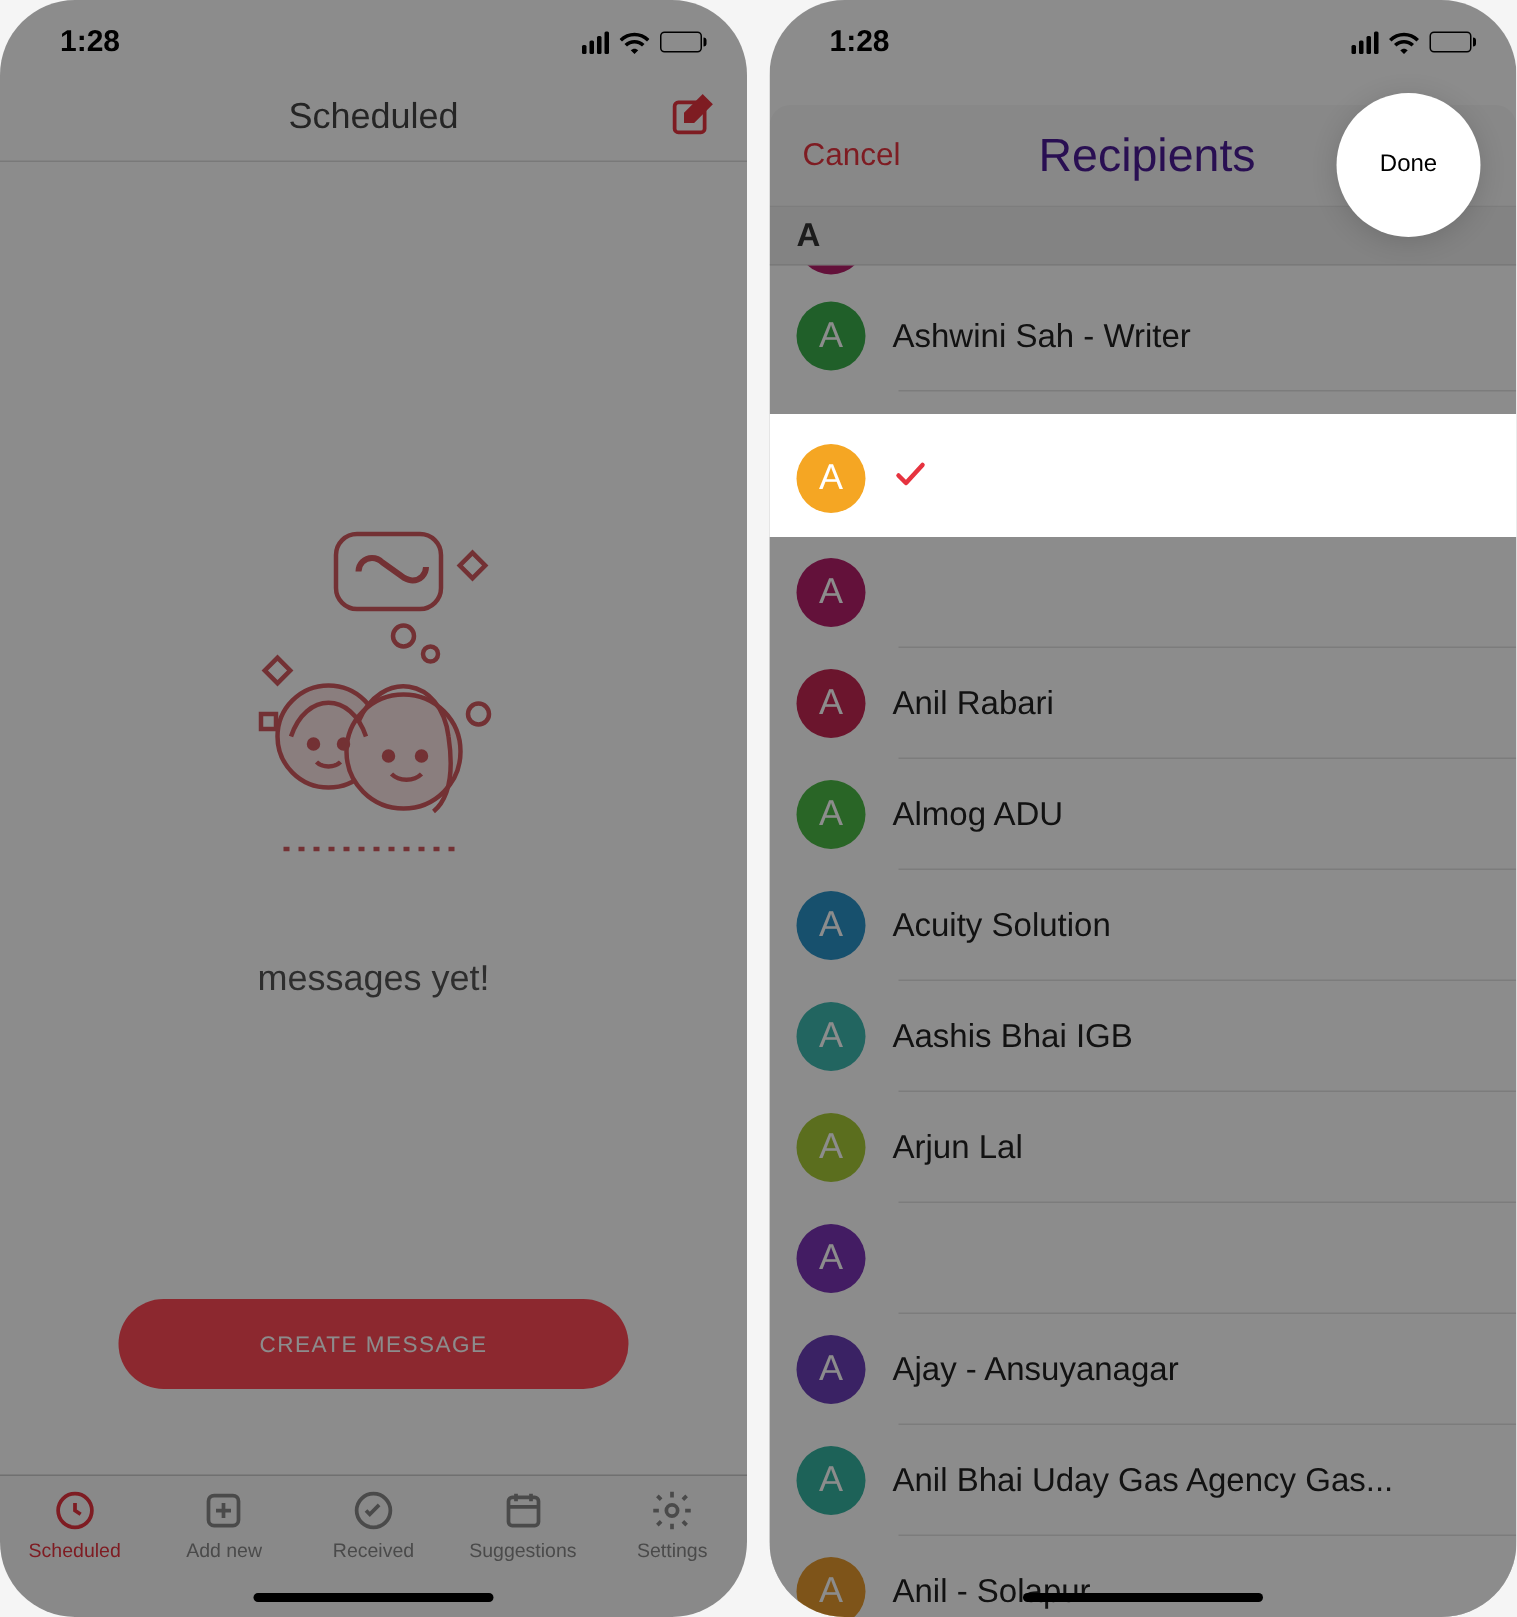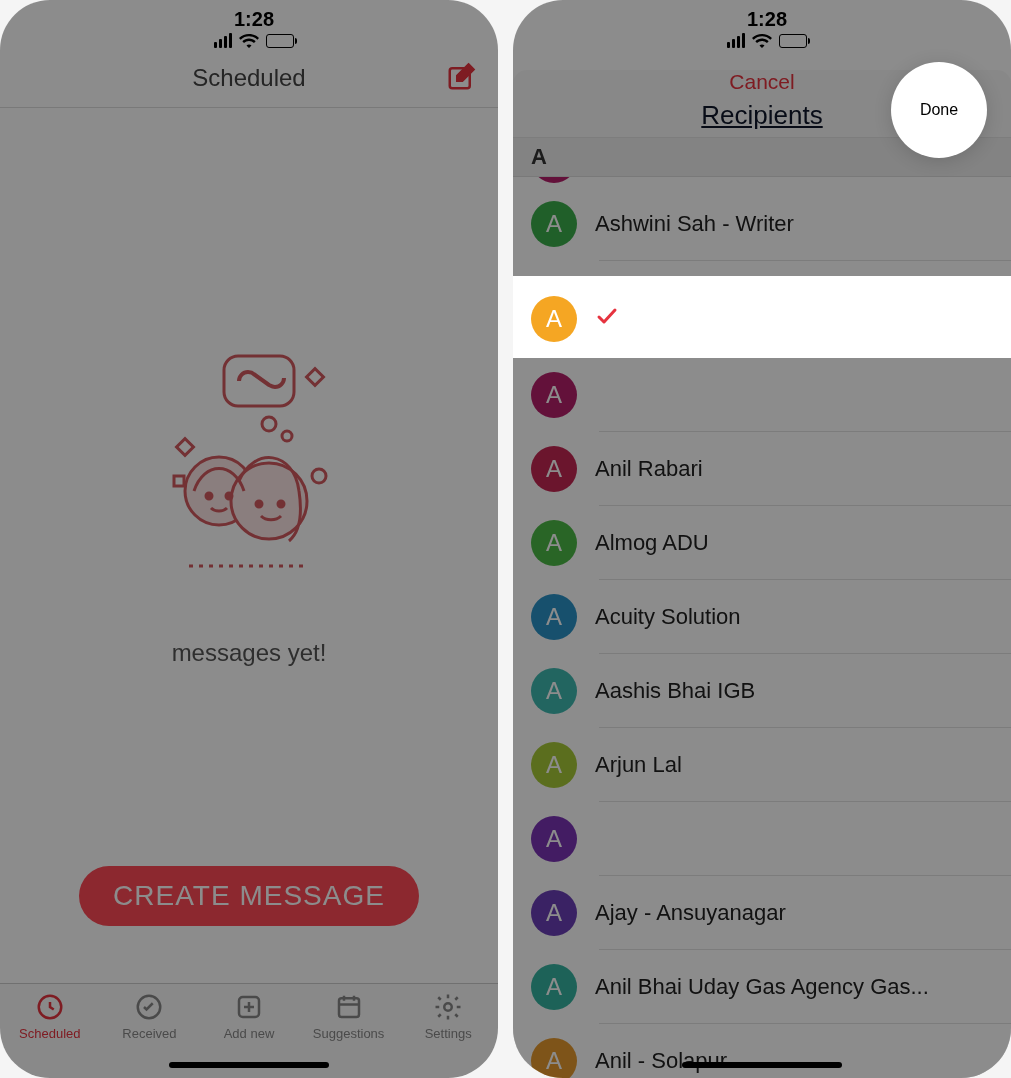--- a/index.html
+++ b/index.html
@@ -33,21 +33,20 @@
 
   
   .status-bar {
     height: 48px;
     display: flex;
     justify-content: space-between;
     align-items: center;
     padding: 8px 30px 0 40px;
     font-weight: 600;
     font-size: 20px;
-    flex-direction: column;
   }
   .status-icons { display: flex; gap: 7px; align-items: center; }
   .signal { display: flex; gap: 2px; align-items: flex-end; }
   .signal span { width: 3px; background: #000; border-radius: 1px; }
   .signal span:nth-child(1){height:6px;}
   .signal span:nth-child(2){height:9px;}
   .signal span:nth-child(3){height:12px;}
   .signal span:nth-child(4){height:15px;}
   .wifi-icon svg { display:block; }
   .battery {
@@ -73,21 +72,21 @@
   .empty-body {
     height: 860px;
     display:flex; flex-direction:column; align-items:center; justify-content:center;
     position:relative;
   }
   .illustration { width: 220px; height: 260px; margin-top:-60px;}
   .empty-text { text-align:center; font-size: 24px; color:#555; margin-top:30px; line-height:1.4;}
   .create-btn {
     position:absolute; bottom: 42px; left:50%; transform:translateX(-50%);
     width: 340px; height: 60px; background:#ff4a57; color:#fff; border:none;
-    border-radius: 32px; font-size: 28px; letter-spacing: 1px; font-weight:500;
+    border-radius: 32px; font-size: 15px; letter-spacing: 1px; font-weight:500;
   }
 
   
   .tab-bar {
     position:absolute; bottom:0; left:0; right:0; height: 95px;
     border-top: 1px solid #ccc;
     display:flex; background:#fafafa;
     padding-top: 8px;
   }
   .tab { flex:1; display:flex; flex-direction:column; align-items:center; gap:4px; font-size: 13px; color:#888;}
@@ -101,24 +100,23 @@
   
   .modal-header {
     margin-top: 22px;
     height: 68px;
     display:flex; align-items:center; justify-content:space-between;
     padding: 0 22px;
     background:#f8f8f8;
     border-top-left-radius: 14px;
     border-top-right-radius: 14px;
     border-bottom: 1px solid #e4e4e4;
-    flex-direction: column;
   }
   .modal-header .cancel { color:#e6333f; font-size:21px; }
-  .modal-header .title { font-size:26px; color:#0f172a;text-decoration:underline; }
+  .modal-header .title { font-size:31px; color:#4c1d95; }
   .done-circle {
     position:absolute; right:24px; top:62px; width:96px; height:96px; background:#fff; border-radius:50%;
     display:flex; align-items:center; justify-content:center; z-index:9;
     box-shadow: 0 3px 18px rgba(0,0,0,0.15);
   }
 
   
   .section-header {
     background:#eeeeee; color:#333; font-size:22px; font-weight:700;
     padding: 6px 18px;
@@ -221,31 +219,31 @@
   <div class="tab-bar">
     <div class="tab active">
       <svg viewBox="0 0 24 24" fill="none" stroke="#e6333f" stroke-width="2">
           <circle cx="12" cy="12" r="9"></circle>
           <path d="M12 8v4l3 2"></path>
         </svg>
       <span>Scheduled</span>
     </div>
     <div class="tab">
       <svg viewBox="0 0 24 24" fill="none" stroke="#888" stroke-width="2">
+          <rect x="4" y="4" width="16" height="16" rx="3"></rect>
+          <path d="M12 8v8M8 12h8"></path>
+        </svg>
+      <span>Add new</span>
+    </div>
+    <div class="tab">
+      <svg viewBox="0 0 24 24" fill="none" stroke="#888" stroke-width="2">
           <circle cx="12" cy="12" r="9"></circle>
           <path d="M8 12l2 2 5-5"></path>
         </svg>
       <span>Received</span>
-    </div>
-    <div class="tab">
-      <svg viewBox="0 0 24 24" fill="none" stroke="#888" stroke-width="2">
-          <rect x="4" y="4" width="16" height="16" rx="3"></rect>
-          <path d="M12 8v8M8 12h8"></path>
-        </svg>
-      <span>Add new</span>
     </div>
     <div class="tab">
       <svg viewBox="0 0 24 24" fill="none" stroke="#888" stroke-width="2">
           <rect x="4" y="5" width="16" height="15" rx="2"></rect>
           <path d="M4 10h16M8 3v4M16 3v4"></path>
         </svg>
       <span>Suggestions</span>
     </div>
     <div class="tab">
       <svg viewBox="0 0 24 24" fill="none" stroke="#888" stroke-width="2">

